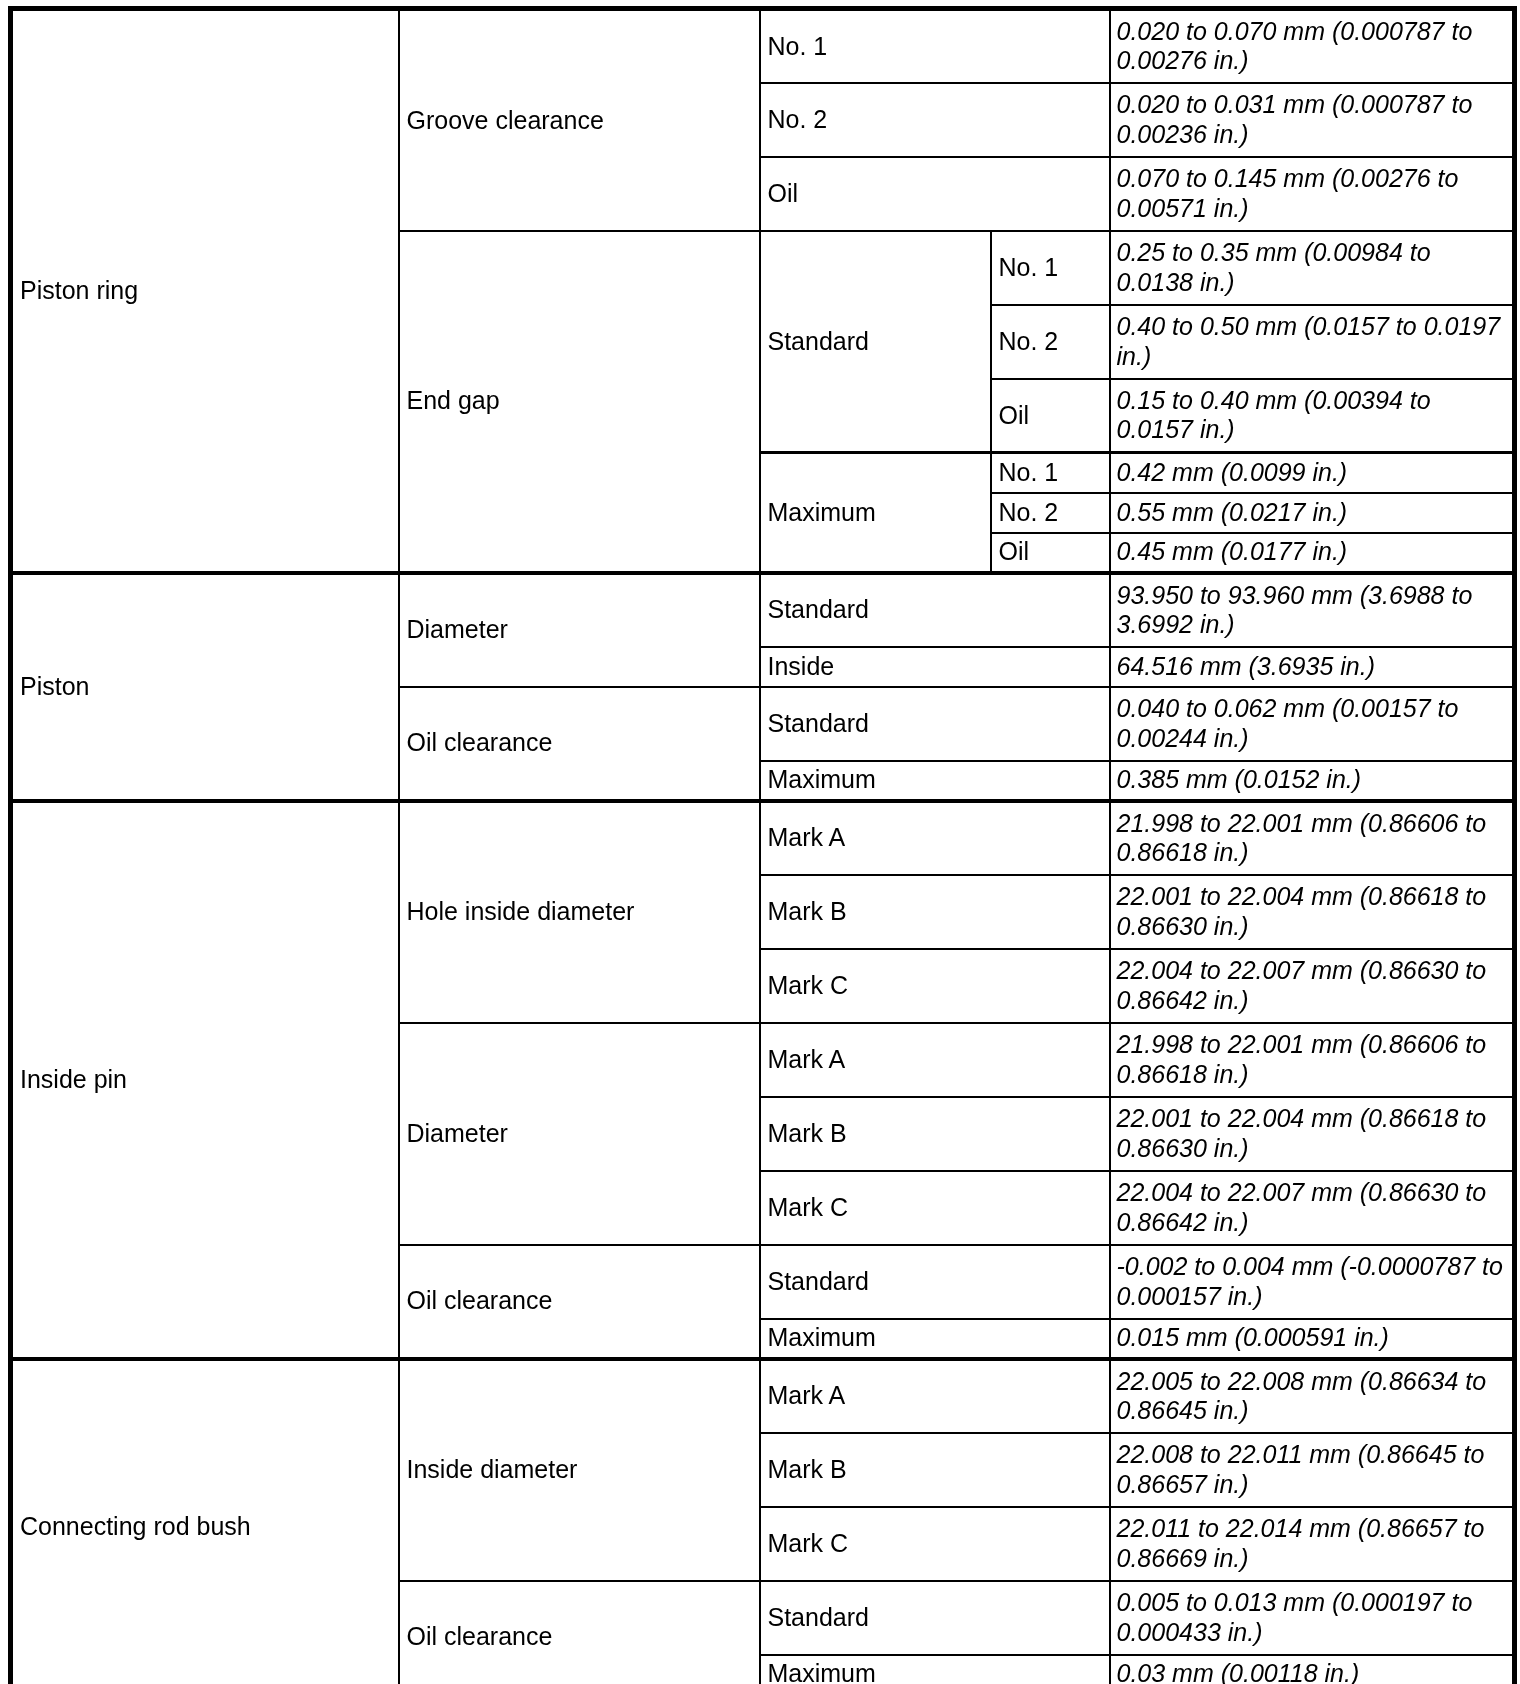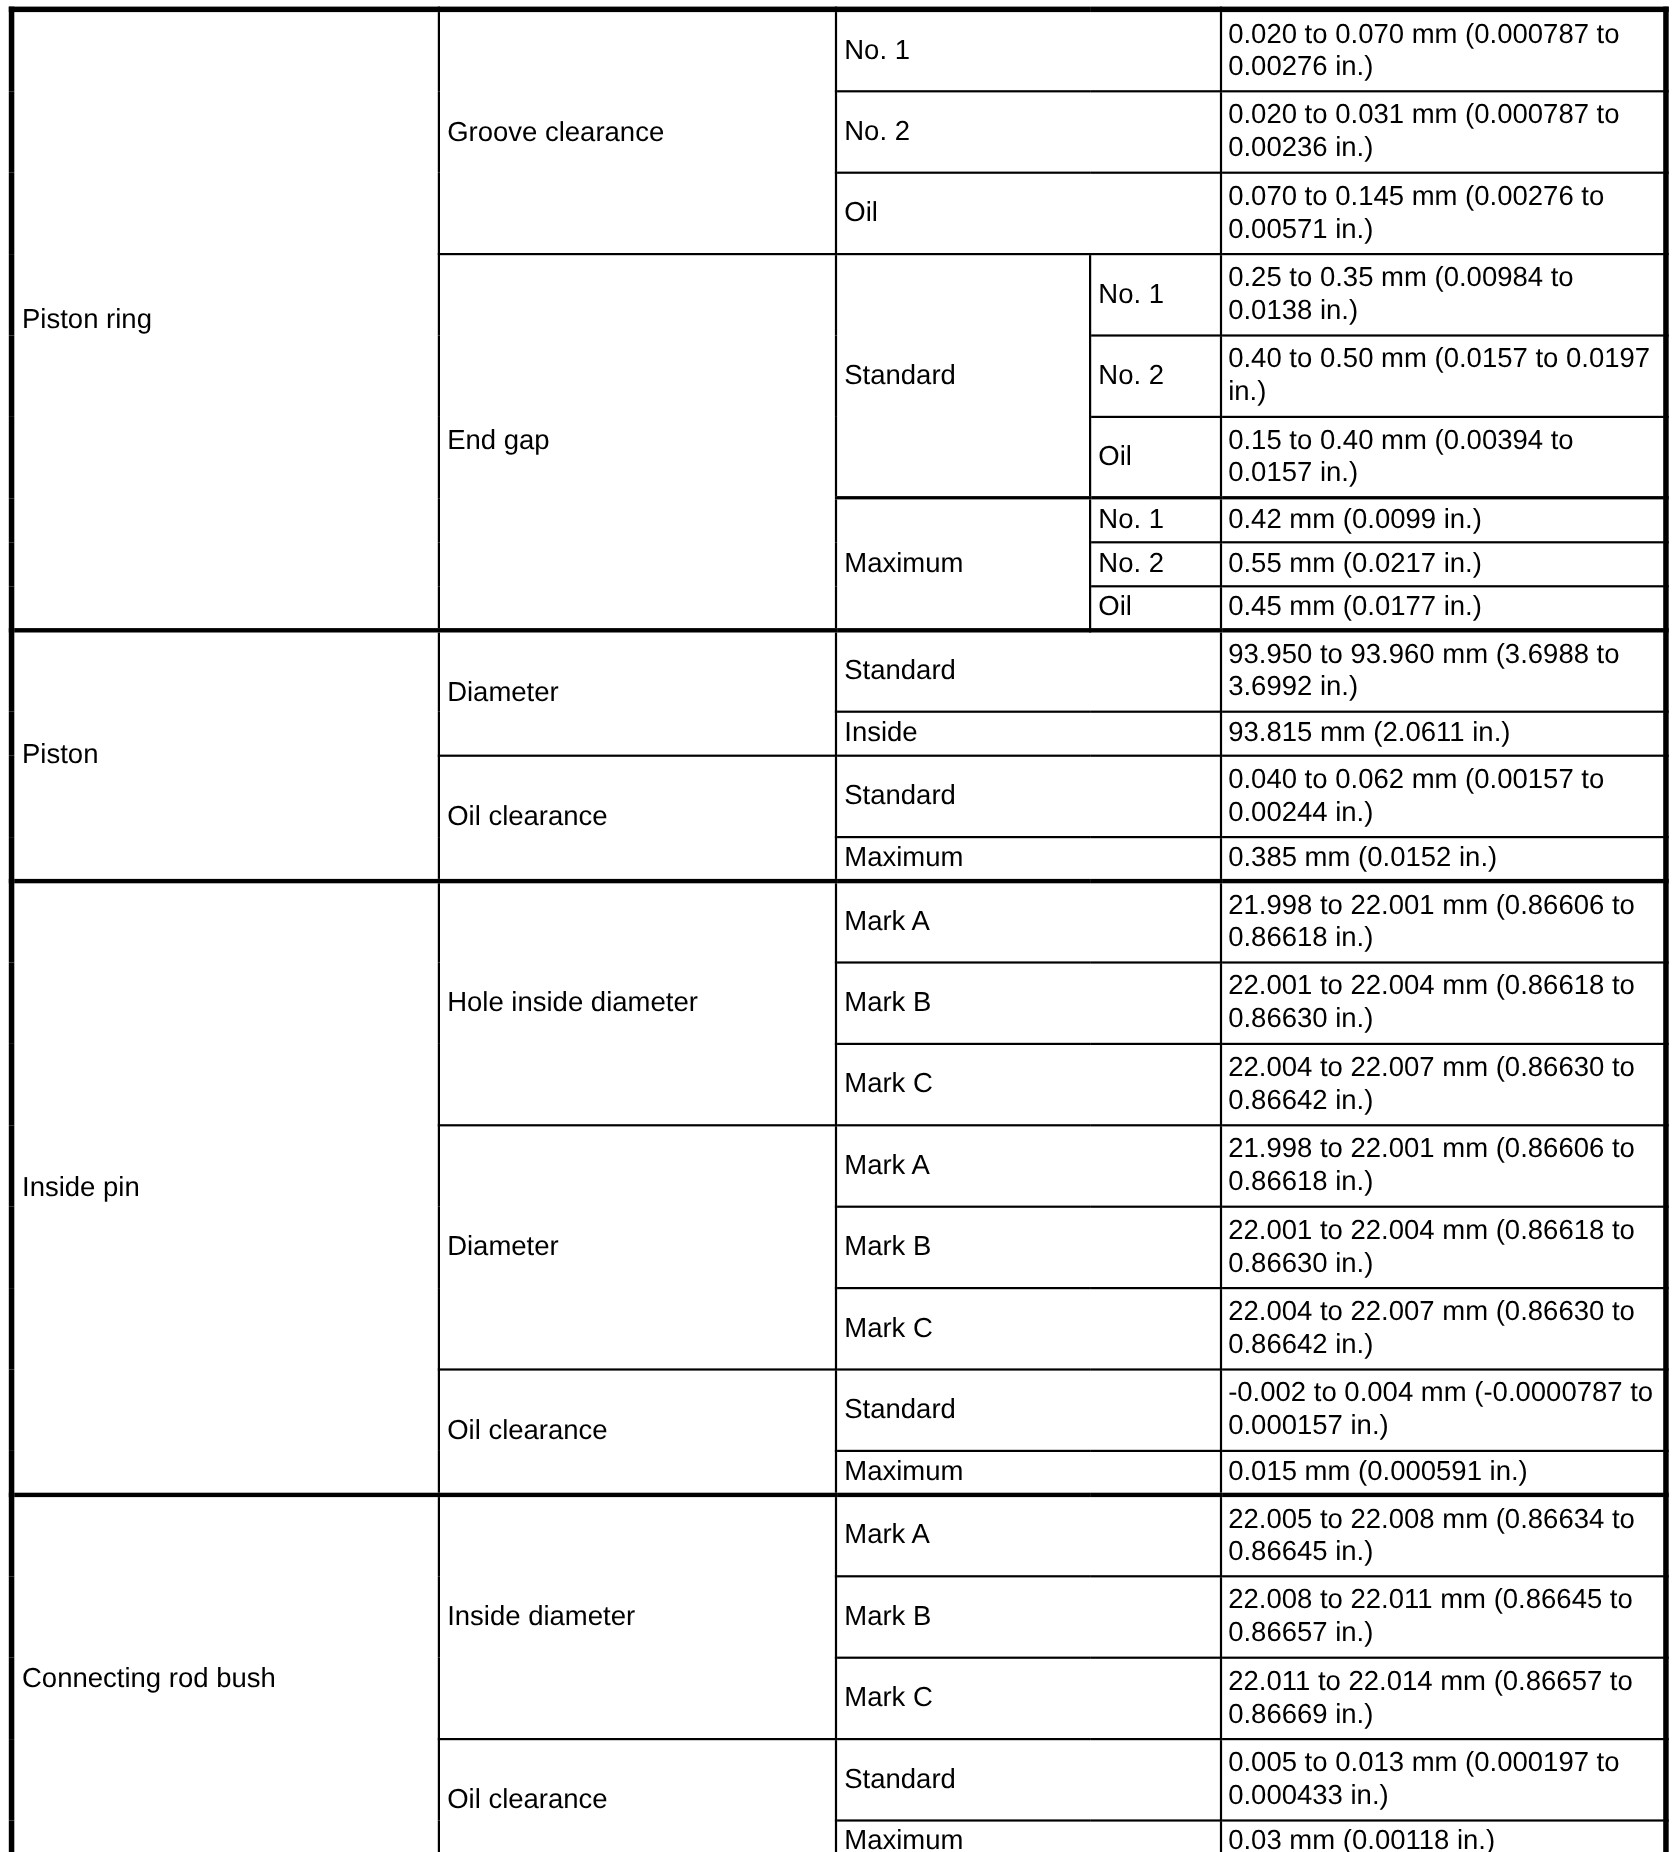--- a/index.html
+++ b/index.html
@@ -26,20 +26,21 @@
     border: 2px solid #000000;
     vertical-align: middle;
     text-align: left;
     padding: 2px 5px 2px 7px;
     line-height: 1.17;
     overflow: hidden;
     word-break: normal;
   }
   table.spec td.val {
     padding-left: 6px;
+    font-style: italic;
   }
   tr.r-tall  { height: 74px; }
   tr.r-short { height: 40px; }
   tr.sec-top > td { border-top: 4px solid #000000; }
   tr.sub-top > td { border-top: 3px solid #000000; }
 </style>
 </head>
 <body>
 
 <table class="spec">
@@ -97,21 +98,21 @@
     </tr>
 
     <tr class="r-tall sec-top">
       <td rowspan="4">Piston</td>
       <td rowspan="2">Diameter</td>
       <td colspan="2">Standard</td>
       <td class="val">93.950 to 93.960 mm (3.6988 to 3.6992 in.)</td>
     </tr>
     <tr class="r-short">
       <td colspan="2">Inside</td>
-      <td class="val">93.815 mm (2.0611 in.)</td>
+      <td class="val">64.516 mm (3.6935 in.)</td>
     </tr>
     <tr class="r-tall">
       <td rowspan="2">Oil clearance</td>
       <td colspan="2">Standard</td>
       <td class="val">0.040 to 0.062 mm (0.00157 to 0.00244 in.)</td>
     </tr>
     <tr class="r-short">
       <td colspan="2">Maximum</td>
       <td class="val">0.385 mm (0.0152 in.)</td>
     </tr>

